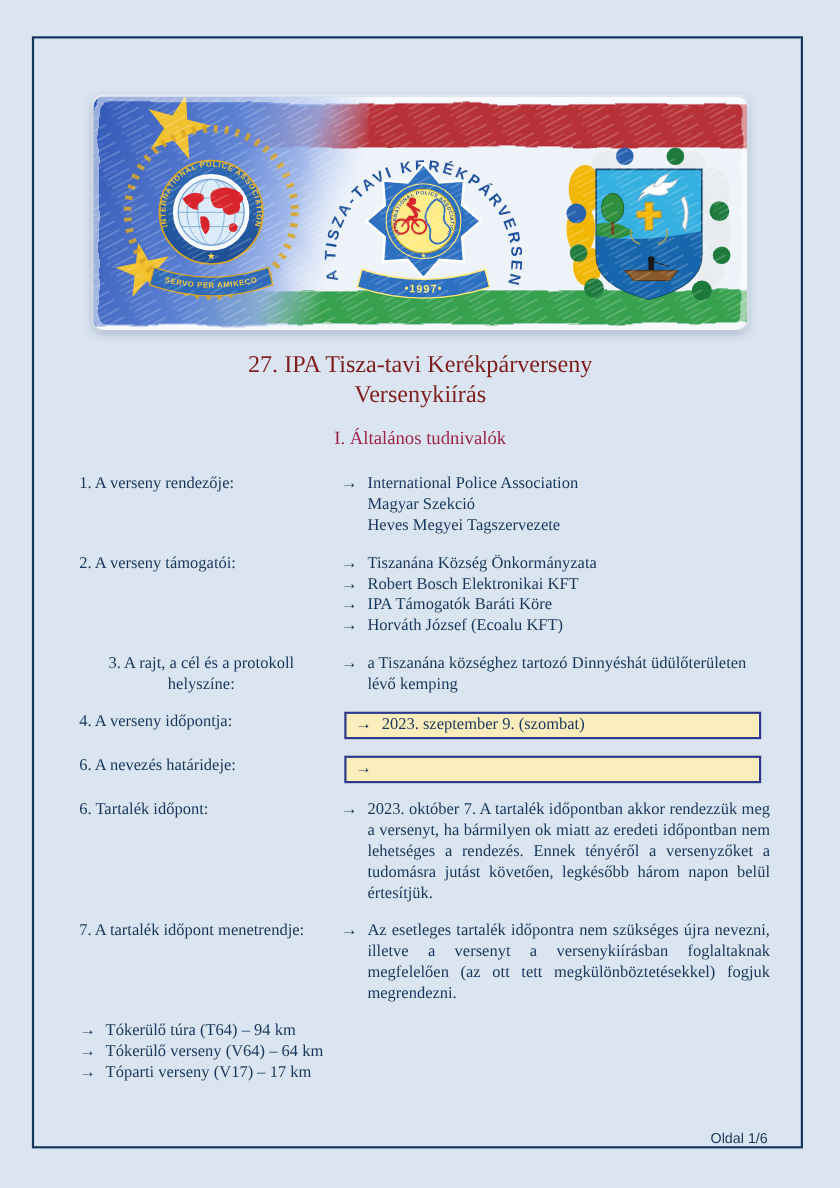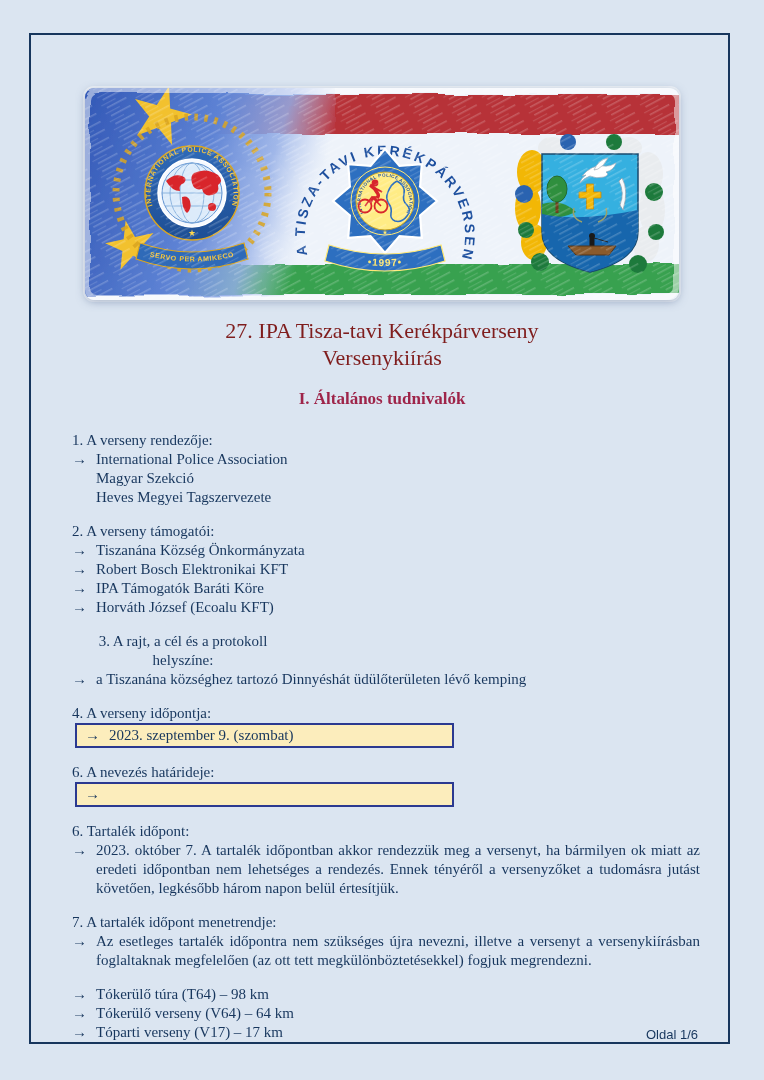--- a/index.html
+++ b/index.html
@@ -6,23 +6,23 @@
   body{width:764px;height:1080px;background:#dbe5f1;position:relative;overflow:hidden;
        font-family:"Liberation Serif", serif;color:#17365d;}
   .page-border{position:absolute;left:29px;top:33px;width:701px;height:1011px;
        border:2px solid #17365d;box-sizing:border-box;}
   .banner{position:absolute;left:85px;top:88px;width:594px;height:212px;border-radius:9px;
        overflow:hidden;box-shadow:0 2px 9px rgba(90,110,150,.5), 0 0 0 2px rgba(255,255,255,.65);}
   .banner svg{display:block;}
   .title{position:absolute;left:0;top:317px;width:764px;text-align:center;
        font-size:22px;line-height:27px;color:#7f1d1d;font-weight:normal;margin:0;}
   .section{position:absolute;left:0;top:388px;width:764px;text-align:center;
-       font-size:17px;line-height:21px;color:#9e2449;font-weight:bold;margin:0;}
+       font-size:17px;line-height:21px;color:#9e2449;font-weight:normal;margin:0;}
   .list{position:absolute;left:72px;top:431px;width:628px;font-size:15px;line-height:19px;}
-  .row{display:flex;margin-bottom:15px;flex-direction:column;}
+  .row{display:flex;margin-bottom:15px;}
   .label{width:238px;flex:none;white-space:nowrap;}
   .label.wrap{white-space:normal;padding-right:16px;box-sizing:border-box;text-align:center;}
   .values{flex:1;min-width:0;}
   .entry{display:flex;}
   .arrow{width:24px;flex:none;}
   .val{flex:1;min-width:0;}
   .val.pre{white-space:pre-line;}
   .val.justify{text-align:justify;}
   .entry.box{border:2px solid #2b3990;background:#fcedbc;margin-left:3px;
        padding:1px 8px;box-sizing:border-box;width:379px;flex:none;}
@@ -266,21 +266,21 @@
         <span class="arrow">→</span>
         <span class="val justify">Az esetleges tartalék időpontra nem szükséges újra nevezni, illetve a versenyt a versenykiírásban foglaltaknak megfelelően (az ott tett megkülönböztetésekkel) fogjuk megrendezni.</span>
       </div>
     </div>
   </div>
 
   <div class="row">
     <div class="values">
       <div class="entry">
         <span class="arrow">→</span>
-        <span class="val">Tókerülő túra (T64) – 98 km</span>
+        <span class="val">Tókerülő túra (T64) – 94 km</span>
       </div>
       <div class="entry">
         <span class="arrow">→</span>
         <span class="val">Tókerülő verseny (V64) – 64 km</span>
       </div>
       <div class="entry">
         <span class="arrow">→</span>
         <span class="val">Tóparti verseny (V17) – 17 km</span>
       </div>
     </div>

